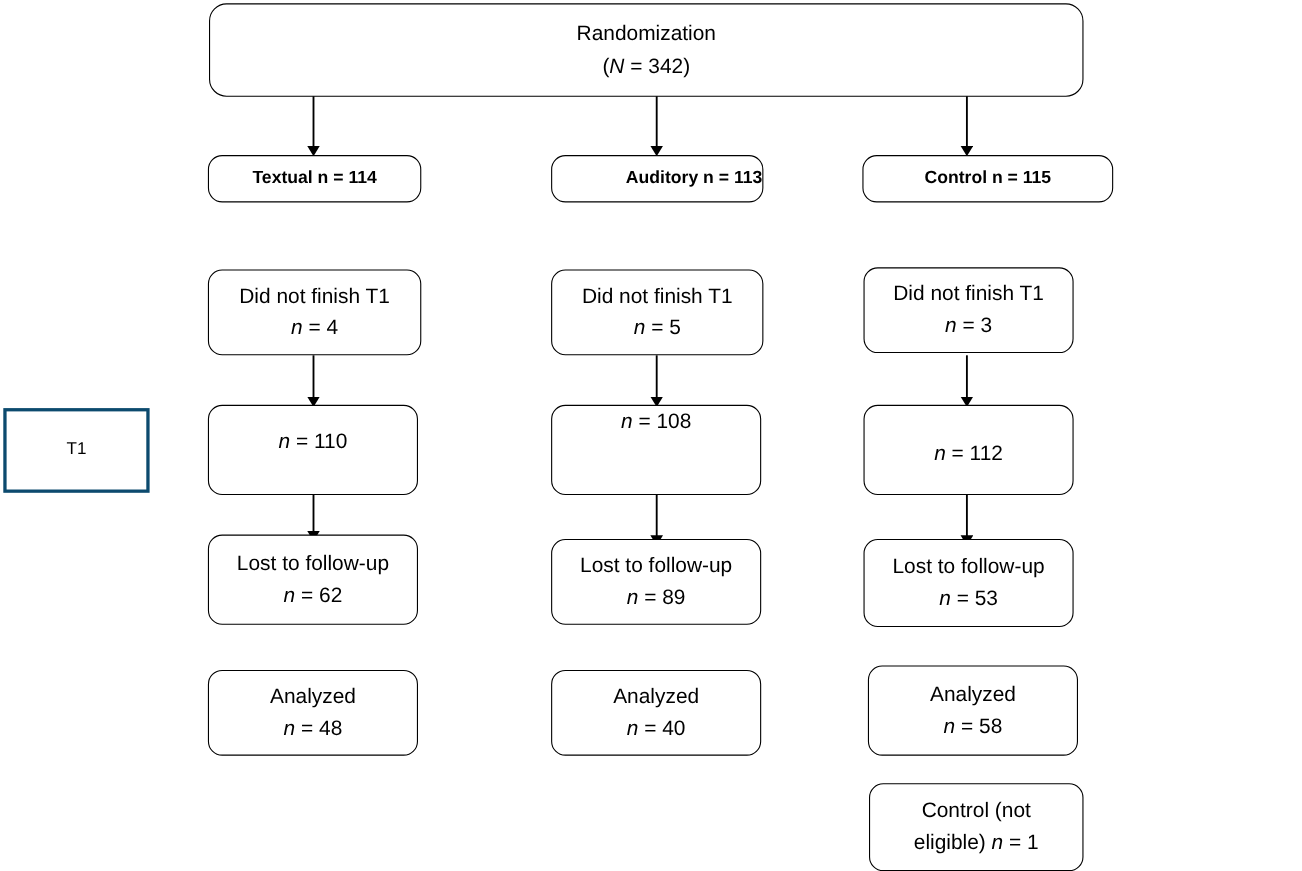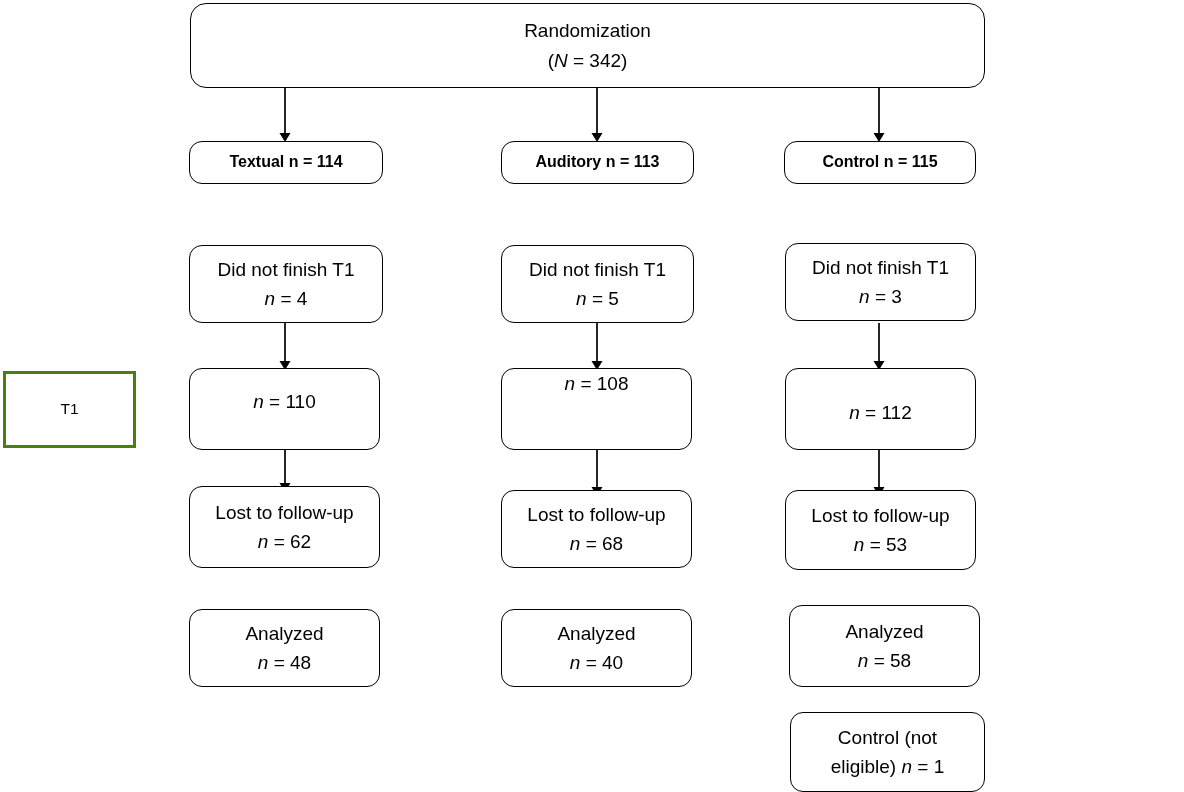--- a/index.html
+++ b/index.html
@@ -40,21 +40,21 @@
     white-space: nowrap;
   }
   .box.wrap .line { white-space: normal; }
   .box i { font-style: italic; }
   .box.group {
     font-weight: bold;
     font-size: 16px;
     border-width: 1.6px;
   }
   .box.stage {
-    border: 3px solid #4d7c0f;
+    border: 3px solid #0c4a6e;
     border-radius: 0;
     font-size: 15.5px;
   }
   .box.top {
     border-radius: 16px;
   }
   svg.arrows {
     position: absolute;
     left: 0; top: 0;
     width: 1184px;
@@ -94,24 +94,24 @@
   </div>
 
   <div class="box top" style="left:190px; top:3px; width:795px; height:85px;">
     <span class="line">Randomization</span>
     <span class="line"><span>(</span><i>N</i><span> = 342)</span></span>
   </div>
 
   <div class="box group" style="left:189px; top:141px; width:194px; height:43px;">
     <span class="line">Textual n = 114</span>
   </div>
-  <div class="box group" style="left:501px; top:141px; width:193px; height:43px;">
+  <div class="box group" style="left:501px; top:141px; width:193px; height:43px;align-items:flex-end;">
     <span class="line">Auditory n = 113</span>
   </div>
-  <div class="box group" style="left:784px; top:141px; width:192px; height:43px;">
+  <div class="box group" style="left:784px; top:141px; width:228px; height:43px;">
     <span class="line">Control n = 115</span>
   </div>
 
   <div class="box" style="left:189px; top:245px; width:194px; height:78px;">
     <span class="line">Did not finish T1</span>
     <span class="line"><i>n</i><span> = 4</span></span>
   </div>
   <div class="box" style="left:501px; top:245px; width:193px; height:78px;">
     <span class="line">Did not finish T1</span>
     <span class="line"><i>n</i><span> = 5</span></span>
@@ -130,21 +130,21 @@
   <div class="box" style="left:785px; top:368px; width:191px; height:82px; justify-content:flex-end; padding-bottom:22px;">
     <span class="line"><i>n</i><span> = 112</span></span>
   </div>
 
   <div class="box" style="left:189px; top:486px; width:191px; height:82px;">
     <span class="line">Lost to follow-up</span>
     <span class="line"><i>n</i><span> = 62</span></span>
   </div>
   <div class="box" style="left:501px; top:490px; width:191px; height:78px;">
     <span class="line">Lost to follow-up</span>
-    <span class="line"><i>n</i><span> = 68</span></span>
+    <span class="line"><i>n</i><span> = 89</span></span>
   </div>
   <div class="box" style="left:785px; top:490px; width:191px; height:80px;">
     <span class="line">Lost to follow-up</span>
     <span class="line"><i>n</i><span> = 53</span></span>
   </div>
 
   <div class="box" style="left:189px; top:609px; width:191px; height:78px;">
     <span class="line">Analyzed</span>
     <span class="line"><i>n</i><span> = 48</span></span>
   </div>

